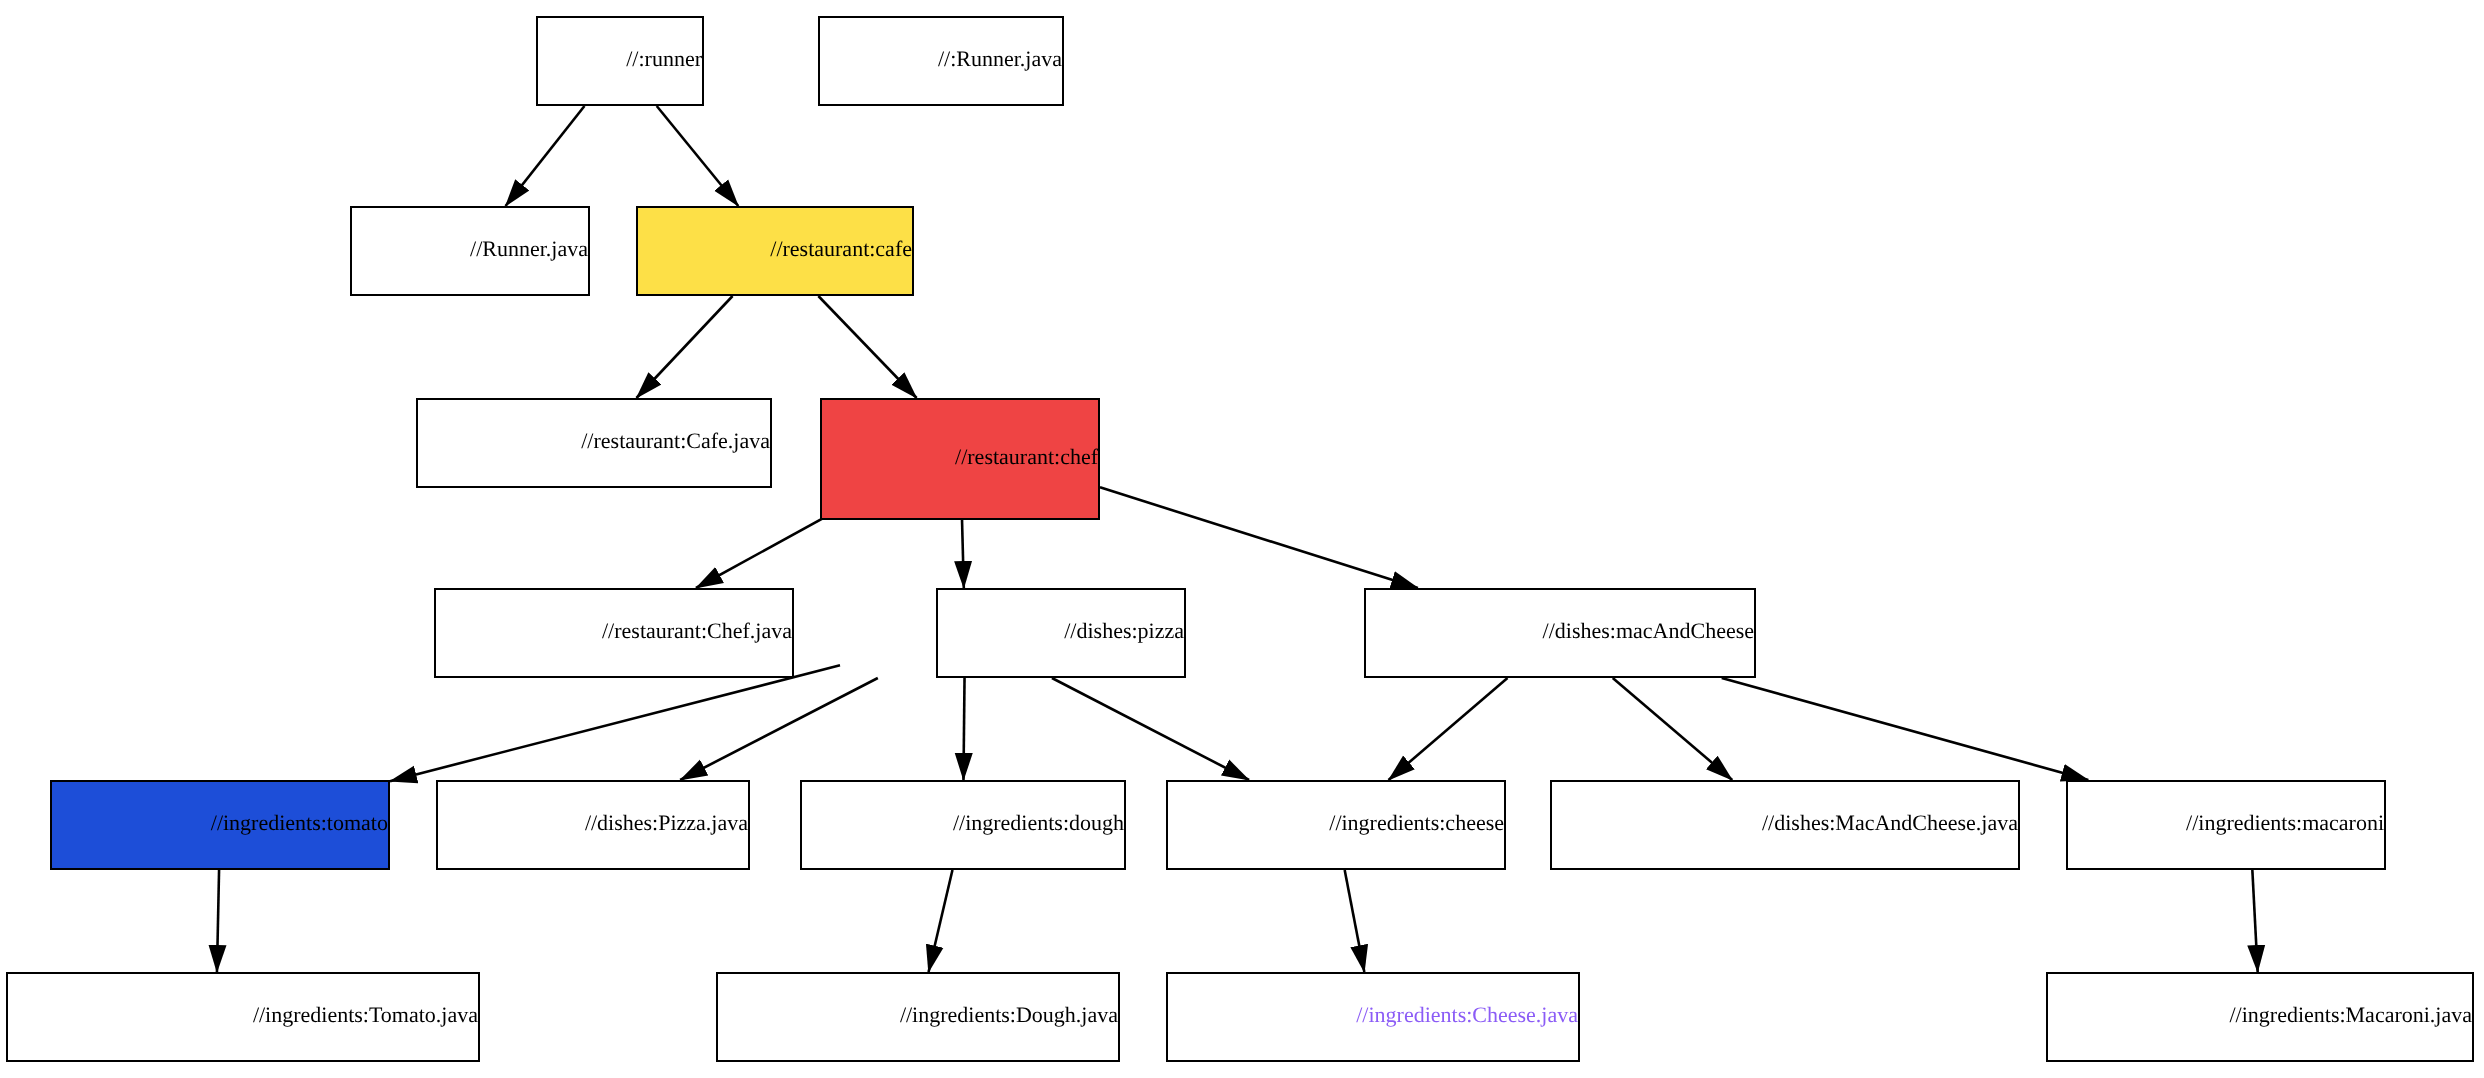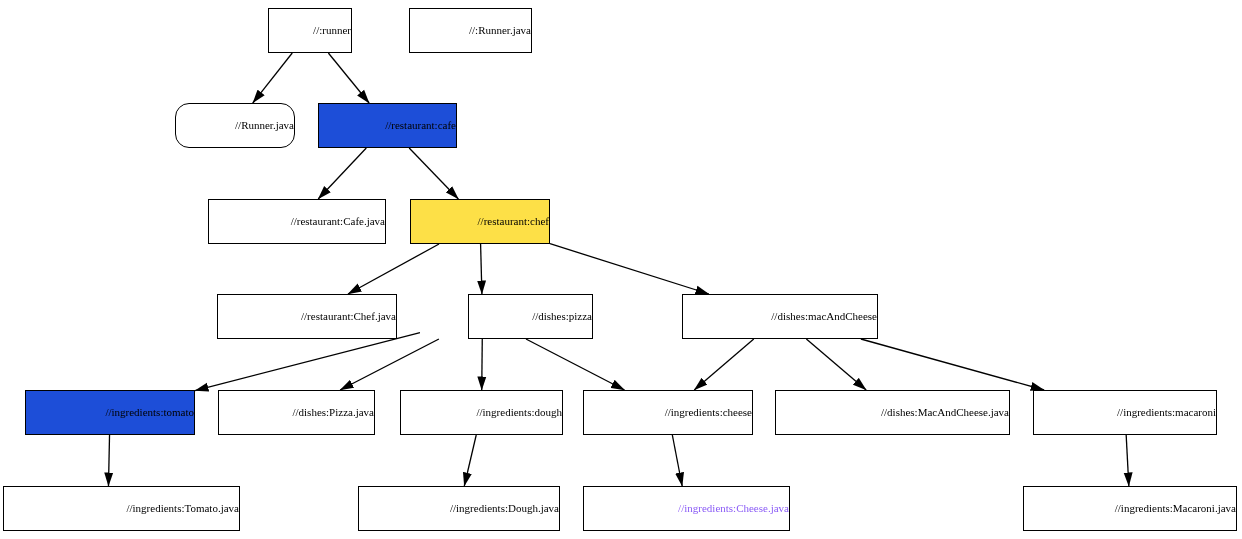--- a/index.html
+++ b/index.html
@@ -73,30 +73,30 @@
         <line x1="1126.171875" y1="435" x2="1128.828125" y2="486" class="edge-line" stroke="#000000" marker-end="url(#arrowhead)"></line>
       </g>
   </svg>
   <div id="node-layer">
       <div class="node" style="left: 268px; top: 8px; width: 84px; height: 45px; background: rgb(255, 255, 255); border-color: rgb(0, 0, 0); color: rgb(0, 0, 0);">
         <span>//:runner</span>
       </div>
       <div class="node" style="left: 377px; top: 8px; width: 123px; height: 45px; background: rgb(255, 255, 255); border-color: rgb(0, 0, 0); color: rgb(0, 0, 0); margin-left: 32px;">
         <span>//:Runner.java</span>
       </div>
-      <div class="node" style="left: 175px; top: 103px; width: 120px; height: 45px; background: rgb(255, 255, 255); border-color: rgb(0, 0, 0); color: rgb(0, 0, 0); border-radius: 14px;">
+      <div class="node" style="left: 175px; top: 103px; width: 120px; height: 45px; background: rgb(255, 255, 255); border-color: rgb(0, 0, 0); color: rgb(0, 0, 0);">
         <span>//Runner.java</span>
       </div>
-      <div class="node" style="left: 318px; top: 103px; width: 139px; height: 45px; background: #1d4ed8; border-color: rgb(0, 0, 0); color: rgb(0, 0, 0);">
+      <div class="node" style="left: 318px; top: 103px; width: 139px; height: 45px; background: #fde047; border-color: rgb(0, 0, 0); color: rgb(0, 0, 0);">
         <span>//restaurant:cafe</span>
       </div>
       <div class="node" style="left: 208px; top: 199px; width: 178px; height: 45px; background: rgb(255, 255, 255); border-color: rgb(0, 0, 0); color: rgb(0, 0, 0);">
         <span>//restaurant:Cafe.java</span>
       </div>
-      <div class="node" style="left: 410px; top: 199px; width: 140px; height: 45px; background: #fde047; border-color: rgb(0, 0, 0); color: rgb(0, 0, 0);">
+      <div class="node" style="left: 410px; top: 199px; width: 140px; height: 61px; background: #ef4444; border-color: rgb(0, 0, 0); color: rgb(0, 0, 0);">
         <span>//restaurant:chef</span>
       </div>
       <div class="node" style="left: 217px; top: 294px; width: 180px; height: 45px; background: rgb(255, 255, 255); border-color: rgb(0, 0, 0); color: rgb(0, 0, 0);">
         <span>//restaurant:Chef.java</span>
       </div>
       <div class="node" style="left: 420px; top: 294px; width: 125px; height: 45px; background: rgb(255, 255, 255); border-color: rgb(0, 0, 0); color: rgb(0, 0, 0); margin-left: 48px;">
         <span>//dishes:pizza</span>
       </div>
       <div class="node" style="left: 682px; top: 294px; width: 196px; height: 45px; background: rgb(255, 255, 255); border-color: rgb(0, 0, 0); color: rgb(0, 0, 0);">
         <span>//dishes:macAndCheese</span>
@@ -109,21 +109,21 @@
       </div>
       <div class="node" style="left: 400px; top: 390px; width: 163px; height: 45px; background: rgb(255, 255, 255); border-color: rgb(0, 0, 0); color: rgb(0, 0, 0);">
         <span>//ingredients:dough</span>
       </div>
       <div class="node" style="left: 583px; top: 390px; width: 170px; height: 45px; background: rgb(255, 255, 255); border-color: rgb(0, 0, 0); color: rgb(0, 0, 0);">
         <span>//ingredients:cheese</span>
       </div>
       <div class="node" style="left: 775px; top: 390px; width: 235px; height: 45px; background: rgb(255, 255, 255); border-color: rgb(0, 0, 0); color: rgb(0, 0, 0);">
         <span>//dishes:MacAndCheese.java</span>
       </div>
-      <div class="node" style="left: 1033px; top: 390px; width: 184px; height: 45px; background: rgb(255, 255, 255); border-color: rgb(0, 0, 0); color: rgb(0, 0, 0);">
+      <div class="node" style="left: 1033px; top: 390px; width: 160px; height: 45px; background: rgb(255, 255, 255); border-color: rgb(0, 0, 0); color: rgb(0, 0, 0);">
         <span>//ingredients:macaroni</span>
       </div>
       <div class="node" style="left: 3px; top: 486px; width: 237px; height: 45px; background: rgb(255, 255, 255); border-color: rgb(0, 0, 0); color: rgb(0, 0, 0);">
         <span>//ingredients:Tomato.java</span>
       </div>
       <div class="node" style="left: 358px; top: 486px; width: 202px; height: 45px; background: rgb(255, 255, 255); border-color: rgb(0, 0, 0); color: rgb(0, 0, 0);">
         <span>//ingredients:Dough.java</span>
       </div>
       <div class="node" style="left: 583px; top: 486px; width: 207px; height: 45px; background: rgb(255, 255, 255); border-color: rgb(0, 0, 0); color: #8b5cf6;">
         <span>//ingredients:Cheese.java</span>

